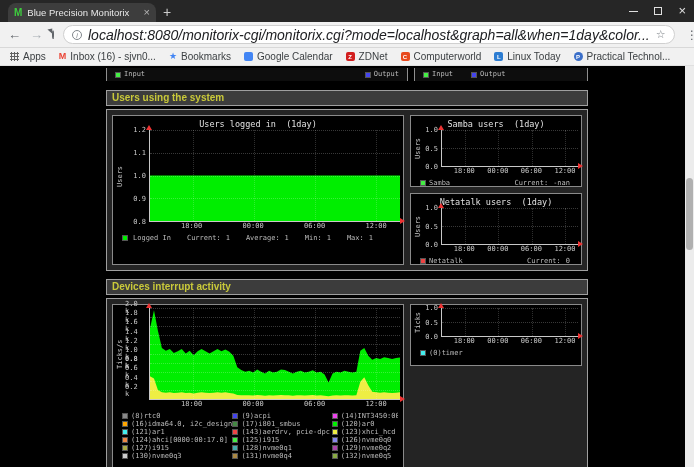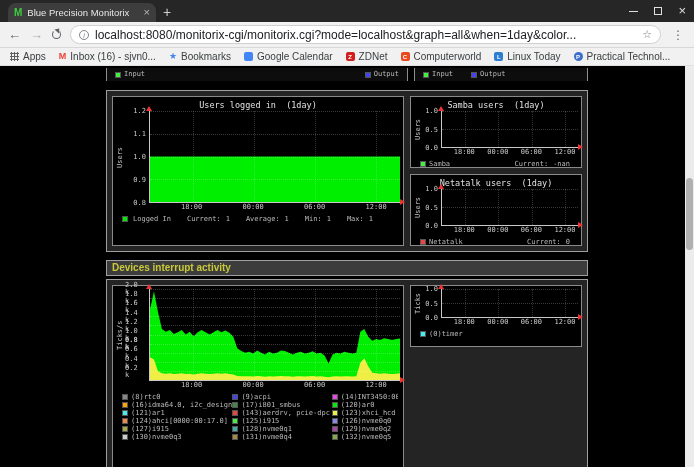--- a/index.html
+++ b/index.html
@@ -20,21 +20,21 @@
   .wc-close { color:#e0e0e0; font-size:13px; line-height:10px; }
 
   
   .toolbar { height:26px; background:#f1f1f1; display:flex; align-items:center; padding:0 8px; gap:9px; border-bottom:1px solid #d8d8d8; }
   .nav-btn { color:#5f6368; font-size:13px; line-height:13px; }
   .nav-forward { color:#a8aeb4; }
   .reload-icon { width:9px; height:9px; border:1.5px solid #5f6368; border-radius:50%; border-top-color:transparent; position:relative; }
   .reload-icon::after { content:""; position:absolute; top:-3px; right:-1px; border-left:3px solid transparent; border-right:3px solid transparent; border-bottom:4px solid #5f6368; transform:rotate(40deg); }
   .omnibox { flex:1; height:19px; background:#ffffff; border:1px solid #d0d0d0; border-radius:10px; display:flex; align-items:center; padding:0 8px; gap:6px; }
   .info-badge { width:10px; height:10px; border:1px solid #80868b; border-radius:50%; color:#80868b; font-size:7px; line-height:9px; text-align:center; font-style:italic; flex:none; }
-  .url-text { flex:1; font-size:12px; color:#202124; white-space:nowrap; overflow:hidden; }
+  .url-text { flex:1; font-size:14px; color:#202124; white-space:nowrap; overflow:hidden;font-style:italic; }
   .star-icon { color:#80868b; font-size:11px; }
   .menu-dots { color:#5f6368; font-size:12px; padding:0 2px; }
 
   
   .bookmarks { height:18px; background:#f1f1f1; display:flex; align-items:center; padding:0 10px; gap:13px; border-bottom:1px solid #e0e0e0; font-size:10px; color:#3c4043; overflow:hidden; }
   .bm-item { display:flex; align-items:center; gap:4px; white-space:nowrap; flex:none; }
   .bm-spacer { flex:1; }
   .icon-sq { width:9px; height:9px; display:inline-flex; align-items:center; justify-content:center; color:#fff; font-size:6px; font-weight:bold; border-radius:2px; flex:none; }
   .icon-round { border-radius:50%; }
   .icon-grid { width:9px; height:9px; background-image:radial-gradient(circle,#616161 1px,transparent 1.3px); background-size:3px 3px; flex:none; }
@@ -182,20 +182,21 @@
               <span>Input</span>
             </span>
             <span class="strip-legend">
               <span class="swatch" style="background: rgb(68, 68, 238);"></span>
               <span>Output</span>
             </span>
           </div>
         </div>
 
       <div>
+        <div class="section-header">Users using the system</div>
         <div class="section-body">
           <div class="graph graph-big">
               <div class="g-title">Users logged in  (1day)</div>
               <div class="g-main">
                 <div class="g-ylabel">Users</div>
                 <div class="g-yaxis">
                   <span style="top: 0%;">1.2</span>
                   <span style="top: 25%;">1.1</span>
                   <span style="top: 50%;">1.0</span>
                   <span style="top: 75%; margin-left: 36px;">0.9</span>

